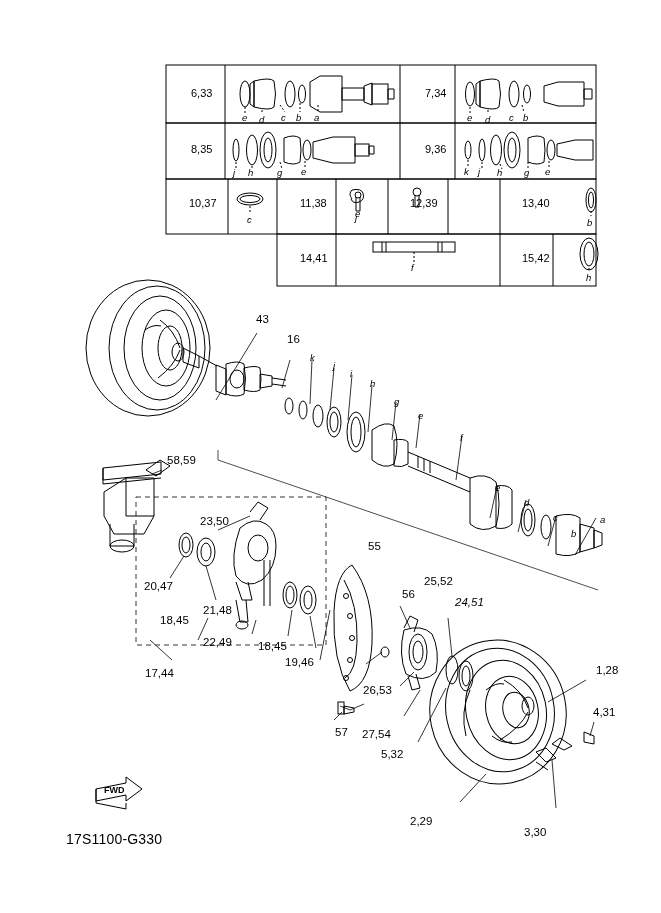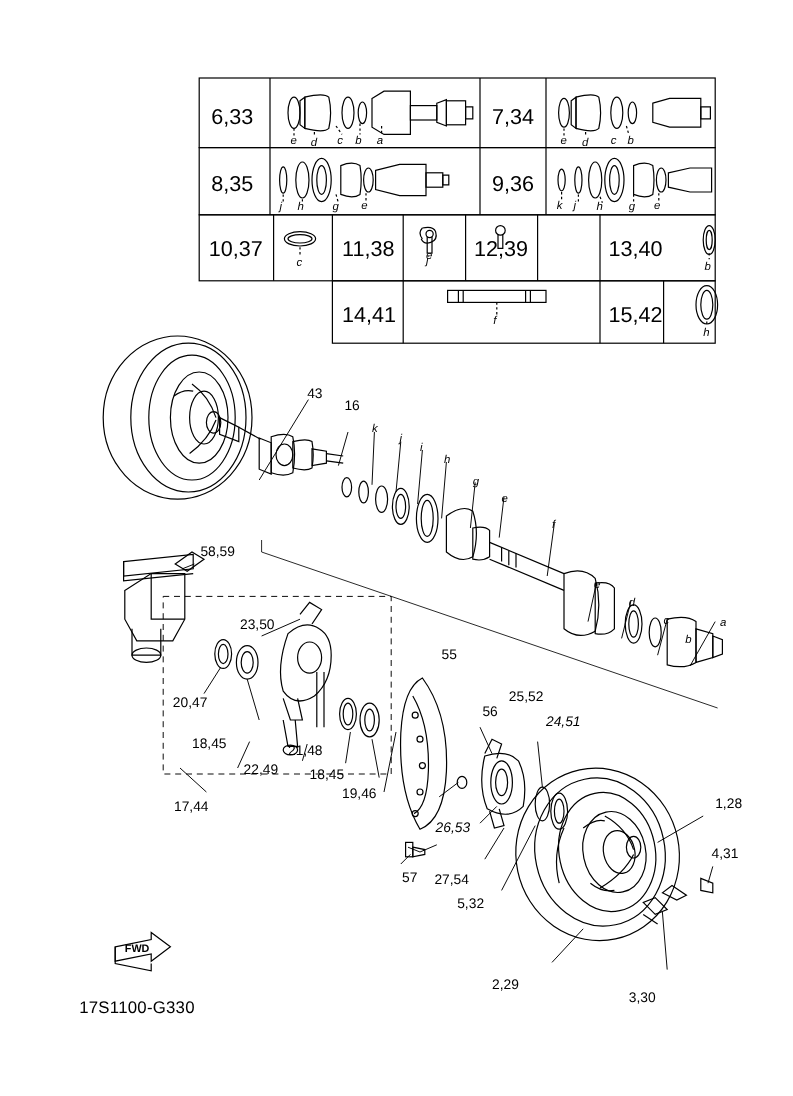--- a/index.html
+++ b/index.html
@@ -4,21 +4,21 @@
 <style>
   html,body{margin:0;padding:0;}
   body{
     width:661px;height:913px;background:#ffffff;
     font-family:"Liberation Sans", sans-serif;
     color:#000;position:relative;overflow:hidden;
   }
   #sheet{position:absolute;left:0;top:0;width:661px;height:913px;}
   svg{position:absolute;left:0;top:0;}
   .lbl{position:absolute;font-size:11.5px;color:#000;white-space:nowrap;}
-  .tblnum{position:absolute;font-size:18px;}
+  .tblnum{position:absolute;font-size:11px;margin-left:15px;}
   .sub{position:absolute;font-size:9.5px;font-style:italic;}
   .code{position:absolute;font-size:14px;left:66px;top:831px;letter-spacing:.2px;}
   .fwd{position:absolute;font-size:9px;font-weight:bold;}
 </style>
 </head>
 <body>
 
 <div id="sheet">
 
 <svg width="661" height="913" viewBox="0 0 661 913">
@@ -365,37 +365,37 @@
 <div class="sub" style="left:370px;top:378px;">h</div>
 <div class="sub" style="left:394px;top:396px;">g</div>
 <div class="sub" style="left:418px;top:410px;">e</div>
 <div class="sub" style="left:460px;top:432px;">f</div>
 <div class="sub" style="left:495px;top:482px;">e</div>
 <div class="sub" style="left:524px;top:497px;">d</div>
 <div class="sub" style="left:553px;top:512px;">c</div>
 <div class="sub" style="left:571px;top:528px;">b</div>
 <div class="sub" style="left:600px;top:514px;">a</div>
 
-<div class="lbl" style="left:256px;top:323px;text-align:center;">43</div>
+<div class="lbl" style="left:256px;top:313px;text-align:center;">43</div>
 <div class="lbl" style="left:287px;top:333px;">16</div>
 <div class="lbl" style="left:167px;top:454px;">58,59</div>
 <div class="lbl" style="left:200px;top:515px;">23,50</div>
 <div class="lbl" style="left:144px;top:580px;">20,47</div>
-<div class="lbl" style="left:203px;top:620px;margin-left:37px;">21,48</div>
+<div class="lbl" style="left:203px;top:604px;">21,48</div>
 <div class="lbl" style="left:160px;top:614px;">18,45</div>
 <div class="lbl" style="left:203px;top:636px;">22,49</div>
 <div class="lbl" style="left:258px;top:640px;">18,45</div>
 <div class="lbl" style="left:285px;top:656px;">19,46</div>
 <div class="lbl" style="left:145px;top:667px;">17,44</div>
 <div class="lbl" style="left:311px;top:726px;padding-left:24px;">57</div>
 <div class="lbl" style="left:368px;top:540px;">55</div>
 <div class="lbl" style="left:402px;top:588px;text-align:right;">56</div>
 <div class="lbl" style="left:424px;top:575px;">25,52</div>
 <div class="lbl" style="left:455px;top:596px;font-style:italic;">24,51</div>
-<div class="lbl" style="left:363px;top:684px;font-style:italic;">26,53</div>
+<div class="lbl" style="left:363px;top:684px;">26,53</div>
 <div class="lbl" style="left:362px;top:728px;">27,54</div>
 <div class="lbl" style="left:381px;top:748px;">5,32</div>
 <div class="lbl" style="left:410px;top:815px;">2,29</div>
 <div class="lbl" style="left:524px;top:826px;">3,30</div>
 <div class="lbl" style="left:596px;top:664px;">1,28</div>
 <div class="lbl" style="left:593px;top:706px;">4,31</div>
 
 <div class="fwd" style="left:104px;top:785px;">FWD</div>
 <div class="code">17S1100-G330</div>
 

